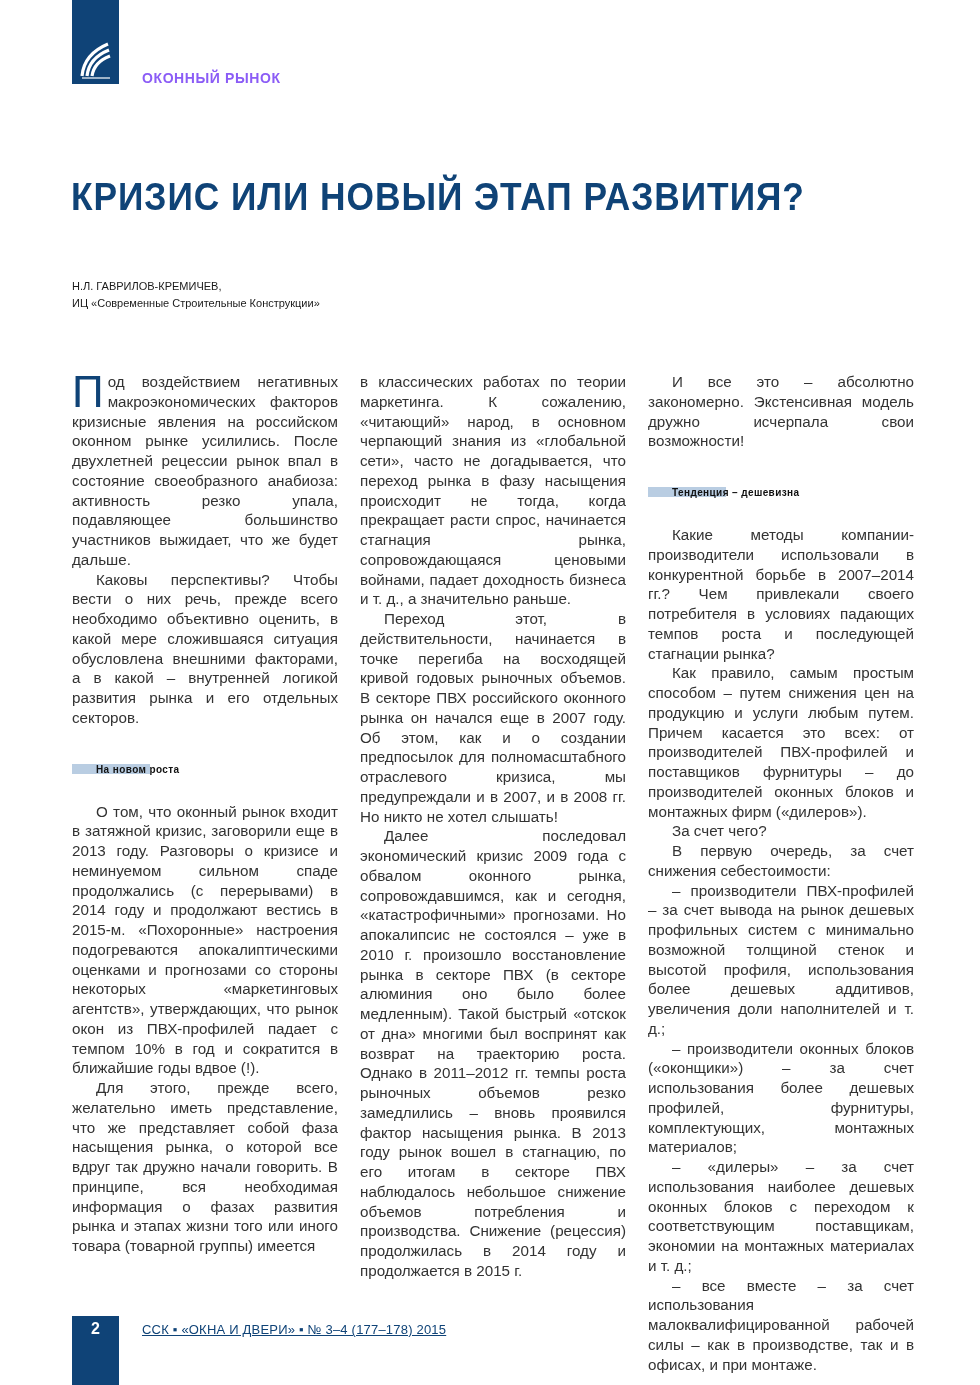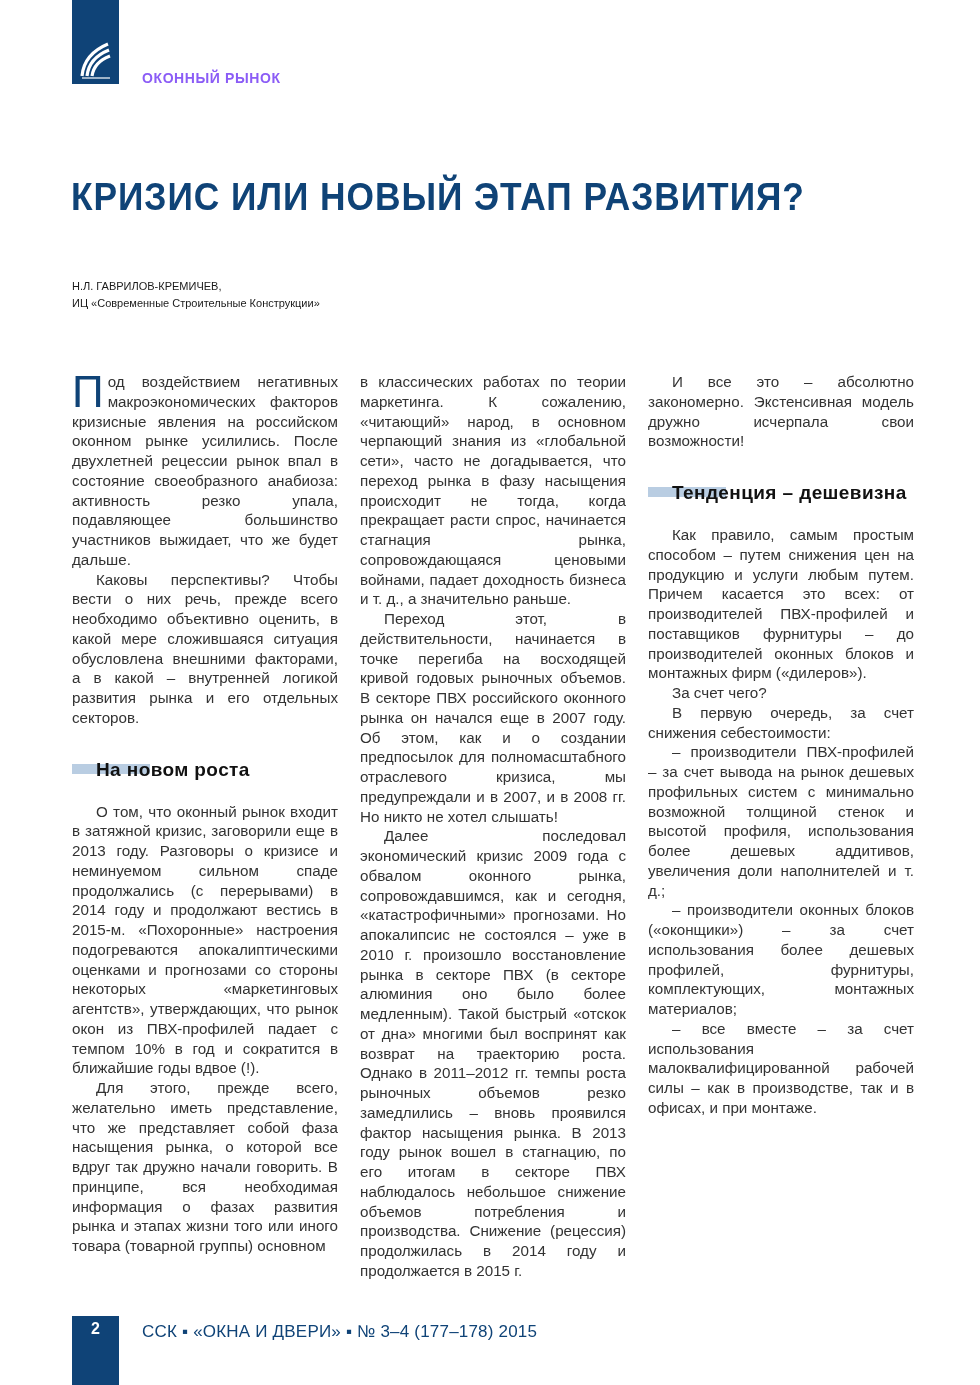--- a/index.html
+++ b/index.html
@@ -24,27 +24,27 @@
   .col2 { left: 360px; }
   .col3 { left: 648px; }
   .col p { margin: 0; text-indent: 24px; hyphens: manual; }
   .col p.noind { text-indent: 0; }
 
   .dropcap { float: left; font-size: 44px; line-height: 36px; color: #0f4377; font-weight: normal;
              margin: 2px 4px 0 0; font-family: "Liberation Sans", sans-serif; }
 
   .subhead { position: relative; margin: 34px 0 20px 0; height: 20px; }
   .subhead .bar { position: absolute; left: 0; top: 2px; width: 78px; height: 10px; background: #b9cde2; }
-  .subhead .text { position: absolute; left: 24px; top: -2px; font-size: 19px; font-weight: bold;
+  .subhead .text { position: absolute; left: 24px; top: -2px; font-size: 10px; font-weight: bold;
                    color: #111; letter-spacing: 0.4px; white-space: nowrap; }
 
   .page-block { position: absolute; left: 72px; top: 1316px; width: 47px; height: 69px; background: #0f4377; }
   .page-num { position: absolute; left: 0; top: 4px; width: 47px; text-align: center; color: #fff;
               font-weight: bold; font-size: 16px; }
-  .footer-text { position: absolute; left: 142px; top: 1322px; font-size: 17px; color: #0f4377; letter-spacing: 0.2px; }
+  .footer-text { position: absolute; left: 142px; top: 1322px; font-size: 13px; color: #0f4377; letter-spacing: 0.2px; text-decoration: underline; }
 </style>
 </head>
 <body>
 
 <div class="logo-block">
   <svg width="34" height="44" viewBox="0 0 34 44">
     <path d="M4 40 Q6 18 30 8" stroke="#ffffff" stroke-width="3.2" fill="none"></path>
     <path d="M9 40 Q11 22 31 14" stroke="#ffffff" stroke-width="3.2" fill="none"></path>
     <path d="M14 40 Q16 26 32 20" stroke="#ffffff" stroke-width="3.2" fill="none"></path>
     <path d="M4 42 L32 42" stroke="#ffffff" stroke-width="1.2" fill="none"></path>
@@ -60,39 +60,41 @@
 </div>
 
 <div class="col col1">
   <p class="noind"><span class="dropcap">П</span><span>од воздействием негативных макроэкономических факторов кризисные явления на российском оконном рынке усилились. После двухлетней рецессии рынок впал в состояние своеобразного анабиоза: активность резко упала, подавляющее большинство участников выжидает, что же будет дальше.</span></p>
   <p>Каковы перспективы? Чтобы вести о них речь, прежде всего необходимо объективно оценить, в какой мере сложившаяся ситуация обусловлена внешними факторами, а в какой – внутренней логикой развития рынка и его отдельных секторов.</p>
   <div class="subhead">
     <div class="bar"></div>
     <div class="text">На новом роста</div>
   </div>
   <p>О том, что оконный рынок входит в затяжной кризис, заговорили еще в 2013 году. Разговоры о кризисе и неминуемом сильном спаде продолжались (с перерывами) в 2014 году и продолжают вестись в 2015-м. «Похоронные» настроения подогреваются апокалиптическими оценками и прогнозами со стороны некоторых «маркетинговых агентств», утверждающих, что рынок окон из ПВХ-профилей падает с темпом 10% в год и сократится в ближайшие годы вдвое (!).</p>
-  <p>Для этого, прежде всего, желательно иметь представление, что же представляет собой фаза насыщения рынка, о которой все вдруг так дружно начали говорить. В принципе, вся необходимая информация о фазах развития рынка и этапах жизни того или иного товара (товарной группы) основном</p>
+  <p>Для этого, прежде всего, желательно иметь представление, что же представляет собой фаза насыщения рынка, о которой все вдруг так дружно начали говорить. В принципе, вся необходимая информация о фазах развития рынка и этапах жизни того или иного товара (товарной группы) имеется</p>
 </div>
 
 <div class="col col2">
   <p class="noind">в классических работах по теории маркетинга. К сожалению, «читающий» народ, в основном черпающий знания из «глобальной сети», часто не догадывается, что переход рынка в фазу насыщения происходит не тогда, когда прекращает расти спрос, начинается стагнация рынка, сопровождающаяся ценовыми войнами, падает доходность бизнеса и т. д., а значительно раньше.</p>
   <p>Переход этот, в действительности, начинается в точке перегиба на восходящей кривой годовых рыночных объемов. В секторе ПВХ российского оконного рынка он начался еще в 2007 году. Об этом, как и о создании предпосылок для полномасштабного отраслевого кризиса, мы предупреждали и в 2007, и в 2008 гг. Но никто не хотел слышать!</p>
   <p>Далее последовал экономический кризис 2009 года с обвалом оконного рынка, сопровождавшимся, как и сегодня, «катастрофичными» прогнозами. Но апокалипсис не состоялся – уже в 2010 г. произошло восстановление рынка в секторе ПВХ (в секторе алюминия оно было более медленным). Такой быстрый «отскок от дна» многими был воспринят как возврат на траекторию роста. Однако в 2011–2012 гг. темпы роста рыночных объемов резко замедлились – вновь проявился фактор насыщения рынка. В 2013 году рынок вошел в стагнацию, по его итогам в секторе ПВХ наблюдалось небольшое снижение объемов потребления и производства. Снижение (рецессия) продолжилась в 2014 году и продолжается в 2015 г.</p>
 </div>
 
 <div class="col col3">
   <p>И все это – абсолютно закономерно. Экстенсивная модель дружно исчерпала свои возможности!</p>
   <div class="subhead">
     <div class="bar"></div>
     <div class="text">Тенденция – дешевизна</div>
   </div>
+  <p>Какие методы компании-производители использовали в конкурентной борьбе в 2007–2014 гг.? Чем привлекали своего потребителя в условиях падающих темпов роста и последующей стагнации рынка?</p>
   <p>Как правило, самым простым способом – путем снижения цен на продукцию и услуги любым путем. Причем касается это всех: от производителей ПВХ-профилей и поставщиков фурнитуры – до производителей оконных блоков и монтажных фирм («дилеров»).</p>
   <p>За счет чего?</p>
   <p>В первую очередь, за счет снижения себестоимости:</p>
   <p>– производители ПВХ-профилей – за счет вывода на рынок дешевых профильных систем с минимально возможной толщиной стенок и высотой профиля, использования более дешевых аддитивов, увеличения доли наполнителей и т. д.;</p>
   <p>– производители оконных блоков («оконщики») – за счет использования более дешевых профилей, фурнитуры, комплектующих, монтажных материалов;</p>
+  <p>– «дилеры» – за счет использования наиболее дешевых оконных блоков с переходом к соответствующим поставщикам, экономии на монтажных материалах и т. д.;</p>
   <p>– все вместе – за счет использования малоквалифицированной рабочей силы – как в производстве, так и в офисах, и при монтаже.</p>
 </div>
 
 <div class="page-block">
   <div class="page-num">2</div>
 </div>
 <div class="footer-text">ССК ▪ «ОКНА И ДВЕРИ» ▪ № 3–4 (177–178) 2015</div>
 
 </body></html>

